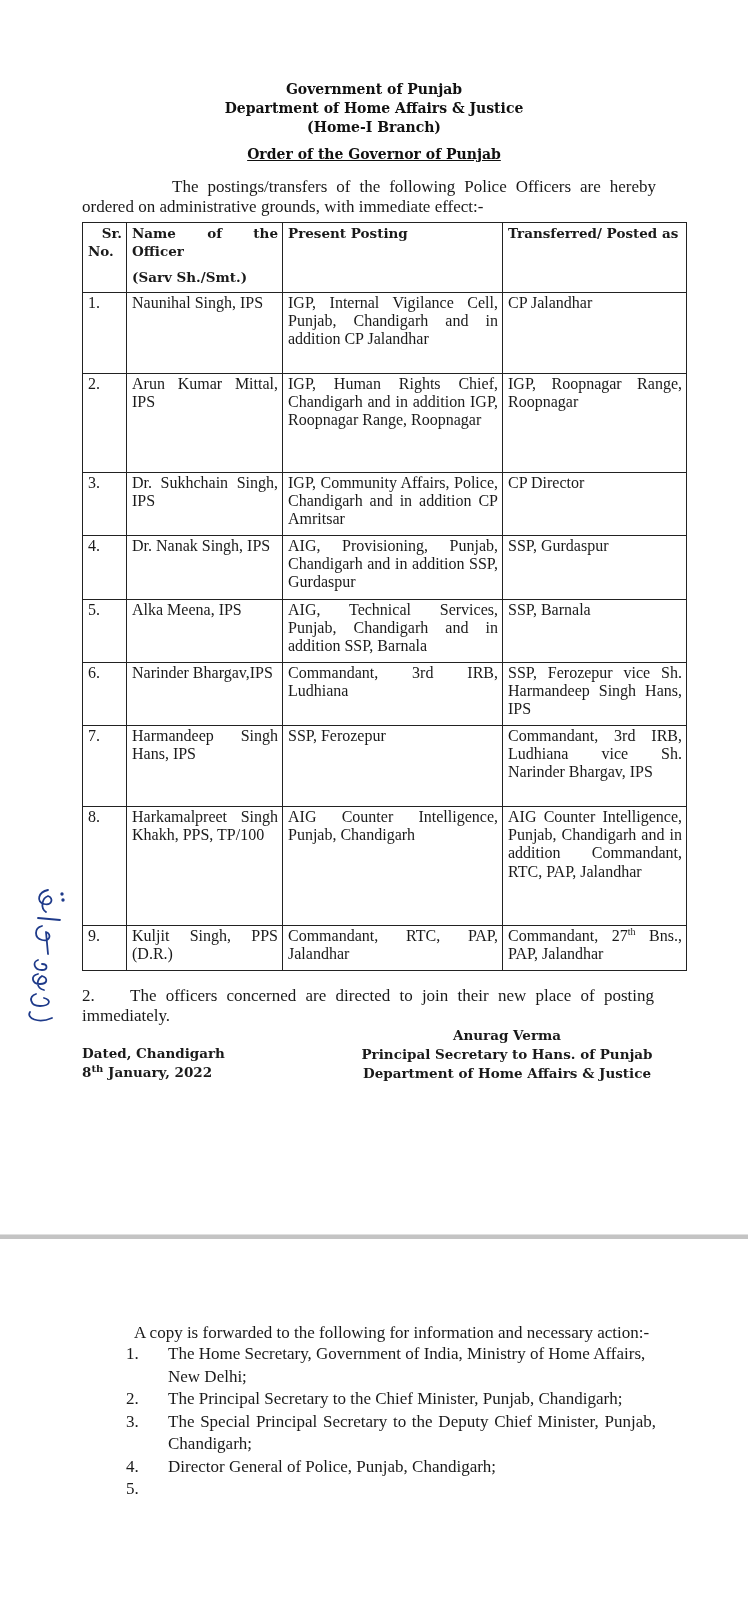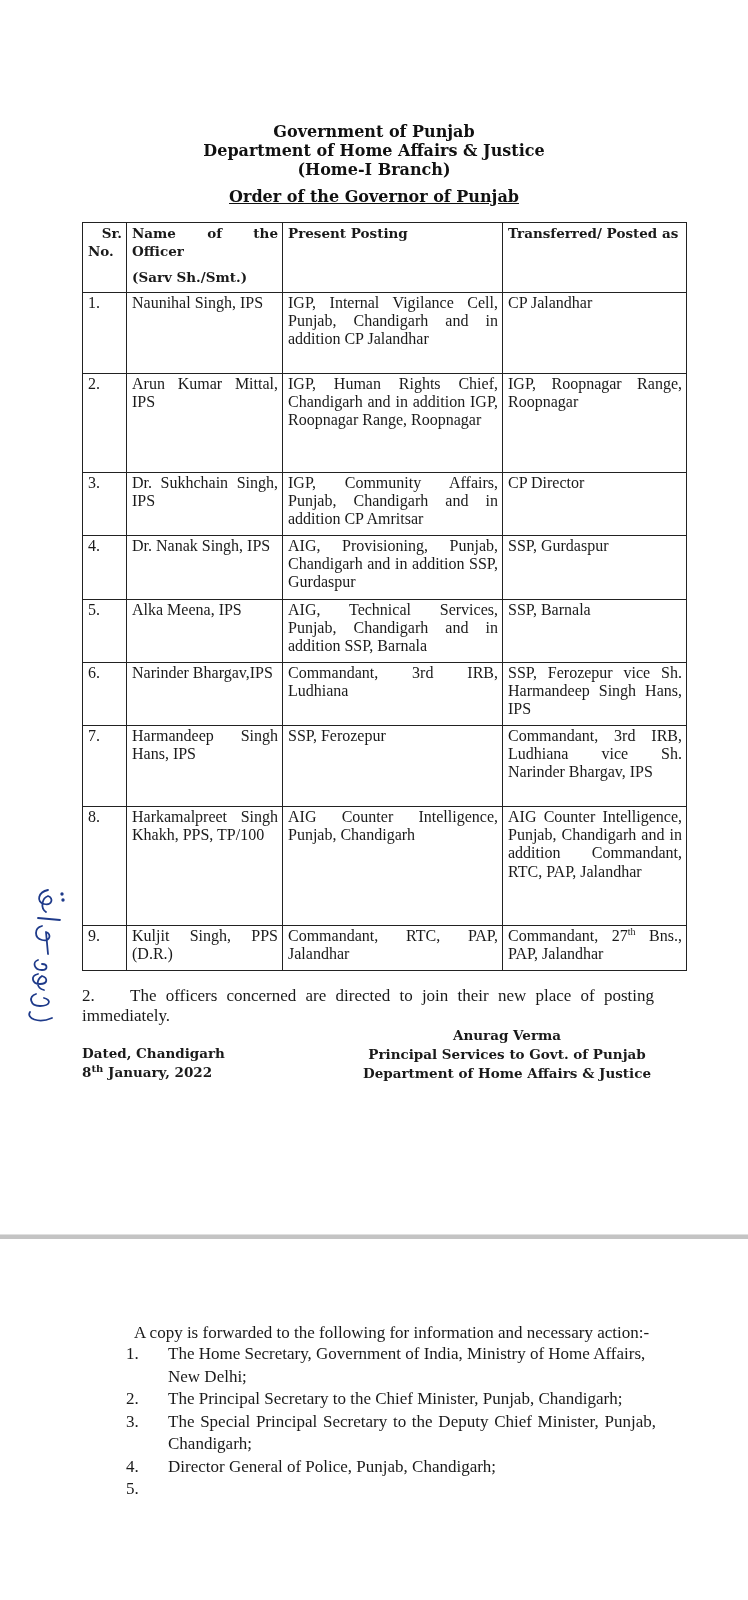--- a/index.html
+++ b/index.html
@@ -1,20 +1,20 @@
 <!DOCTYPE html>
 <html><head>
 <meta charset="utf-8">
 <style>
   html, body { margin: 0; padding: 0; background: #ffffff; }
   body { width: 748px; height: 1600px; position: relative; overflow: hidden; color: #1a1a1a;
          font-family: "DejaVu Serif", "Liberation Serif", serif; }
   .page { position: absolute; left: 0; width: 748px; background: #fff; }
   .hdr { position: absolute; left: 0; width: 748px; text-align: center;
-         font-family: "DejaVu Serif", serif; font-weight: bold; font-size: 16px; line-height: 19px; color: #111; margin-top: 42px; }
+         font-family: "DejaVu Serif", serif; font-weight: bold; font-size: 14px; line-height: 19px; color: #111; }
   .order-title { text-decoration: underline; }
   .serif { font-family: "Liberation Serif", "DejaVu Serif", serif; }
   .intro { position: absolute; left: 82px; width: 574px; font-size: 17px; line-height: 20px; text-align: justify; }
   .intro .ind { display: inline-block; width: 90px; }
   table.orders { position: absolute; left: 82px; top: 222px; border-collapse: collapse; table-layout: fixed; width: 604px; }
   table.orders td, table.orders th { border: 1.3px solid #222; vertical-align: top; padding: 1px 4px 2px 5px;
      font-family: "Liberation Serif", serif; font-size: 16px; line-height: 18.2px; text-align: justify; text-align-last: left; }
   table.orders th { font-family: "DejaVu Serif", serif; font-weight: bold; font-size: 13.5px; line-height: 18px; text-align: right; }
   table.orders th.namehdr { text-align: justify; }
   table.orders th .sub { display: block; margin-top: 8px; }
@@ -44,20 +44,23 @@
 
 <div class="page" style="top:0;height:1234px;">
 
   <div class="hdr" style="top:80px;">
     <div>Government of Punjab</div>
     <div>Department of Home Affairs &amp; Justice</div>
     <div>(Home-I Branch)</div>
     <div class="order-title" style="margin-top:8px;">Order of the Governor of Punjab</div>
   </div>
 
+  <div class="intro serif" style="top:177px;">
+    <span class="ind"></span><span>The postings/transfers of the following Police Officers are hereby ordered on administrative grounds, with immediate effect:-</span>
+  </div>
 
   <table class="orders">
     <colgroup>
       <col class="col-sr">
         <col class="col-name">
         <col class="col-present">
         <col class="col-new">
     </colgroup>
     <tbody>
         <tr class="hrow">
@@ -77,21 +80,21 @@
     </tr>
     <tr class="r2">
       <td>2.</td>
       <td>Arun Kumar Mittal, IPS</td>
       <td>IGP, Human Rights Chief, Chandigarh and in addition IGP, Roopnagar Range, Roopnagar</td>
       <td>IGP, Roopnagar Range, Roopnagar</td>
     </tr>
     <tr class="r3">
       <td>3.</td>
       <td>Dr. Sukhchain Singh, IPS</td>
-      <td>IGP, Community Affairs, Punjab, Chandigarh and in addition CP Amritsar</td>
+      <td>IGP, Community Affairs, Police, Chandigarh and in addition CP Amritsar</td>
       <td>CP Director</td>
     </tr>
     <tr class="r4">
       <td>4.</td>
       <td>Dr. Nanak Singh, IPS</td>
       <td>AIG, Provisioning, Punjab, Chandigarh and in addition SSP, Gurdaspur</td>
       <td>SSP, Gurdaspur</td>
     </tr>
     <tr class="r5">
       <td>5.</td>
@@ -139,21 +142,21 @@
       <circle cx="55" cy="22" r="0.8" fill="#1e3a8a"></circle>
     </g>
   </svg>
 
   <div class="para2">
     <span class="num">2.</span><span>The officers concerned are directed to join their new place of posting immediately.</span>
   </div>
 
   <div class="sig-right">
     <div>Anurag Verma</div>
-    <div class="role">Principal Services to Govt. of Punjab</div>
+    <div class="role">Principal Secretary to Hans. of Punjab</div>
     <div>Department of Home Affairs &amp; Justice</div>
   </div>
 
   <div class="sig-left">
     <div>Dated, Chandigarh</div>
     <div><span>8</span><sup>th</sup><span> January, 2022</span></div>
   </div>
 </div>
 
 <div class="separator"></div>

